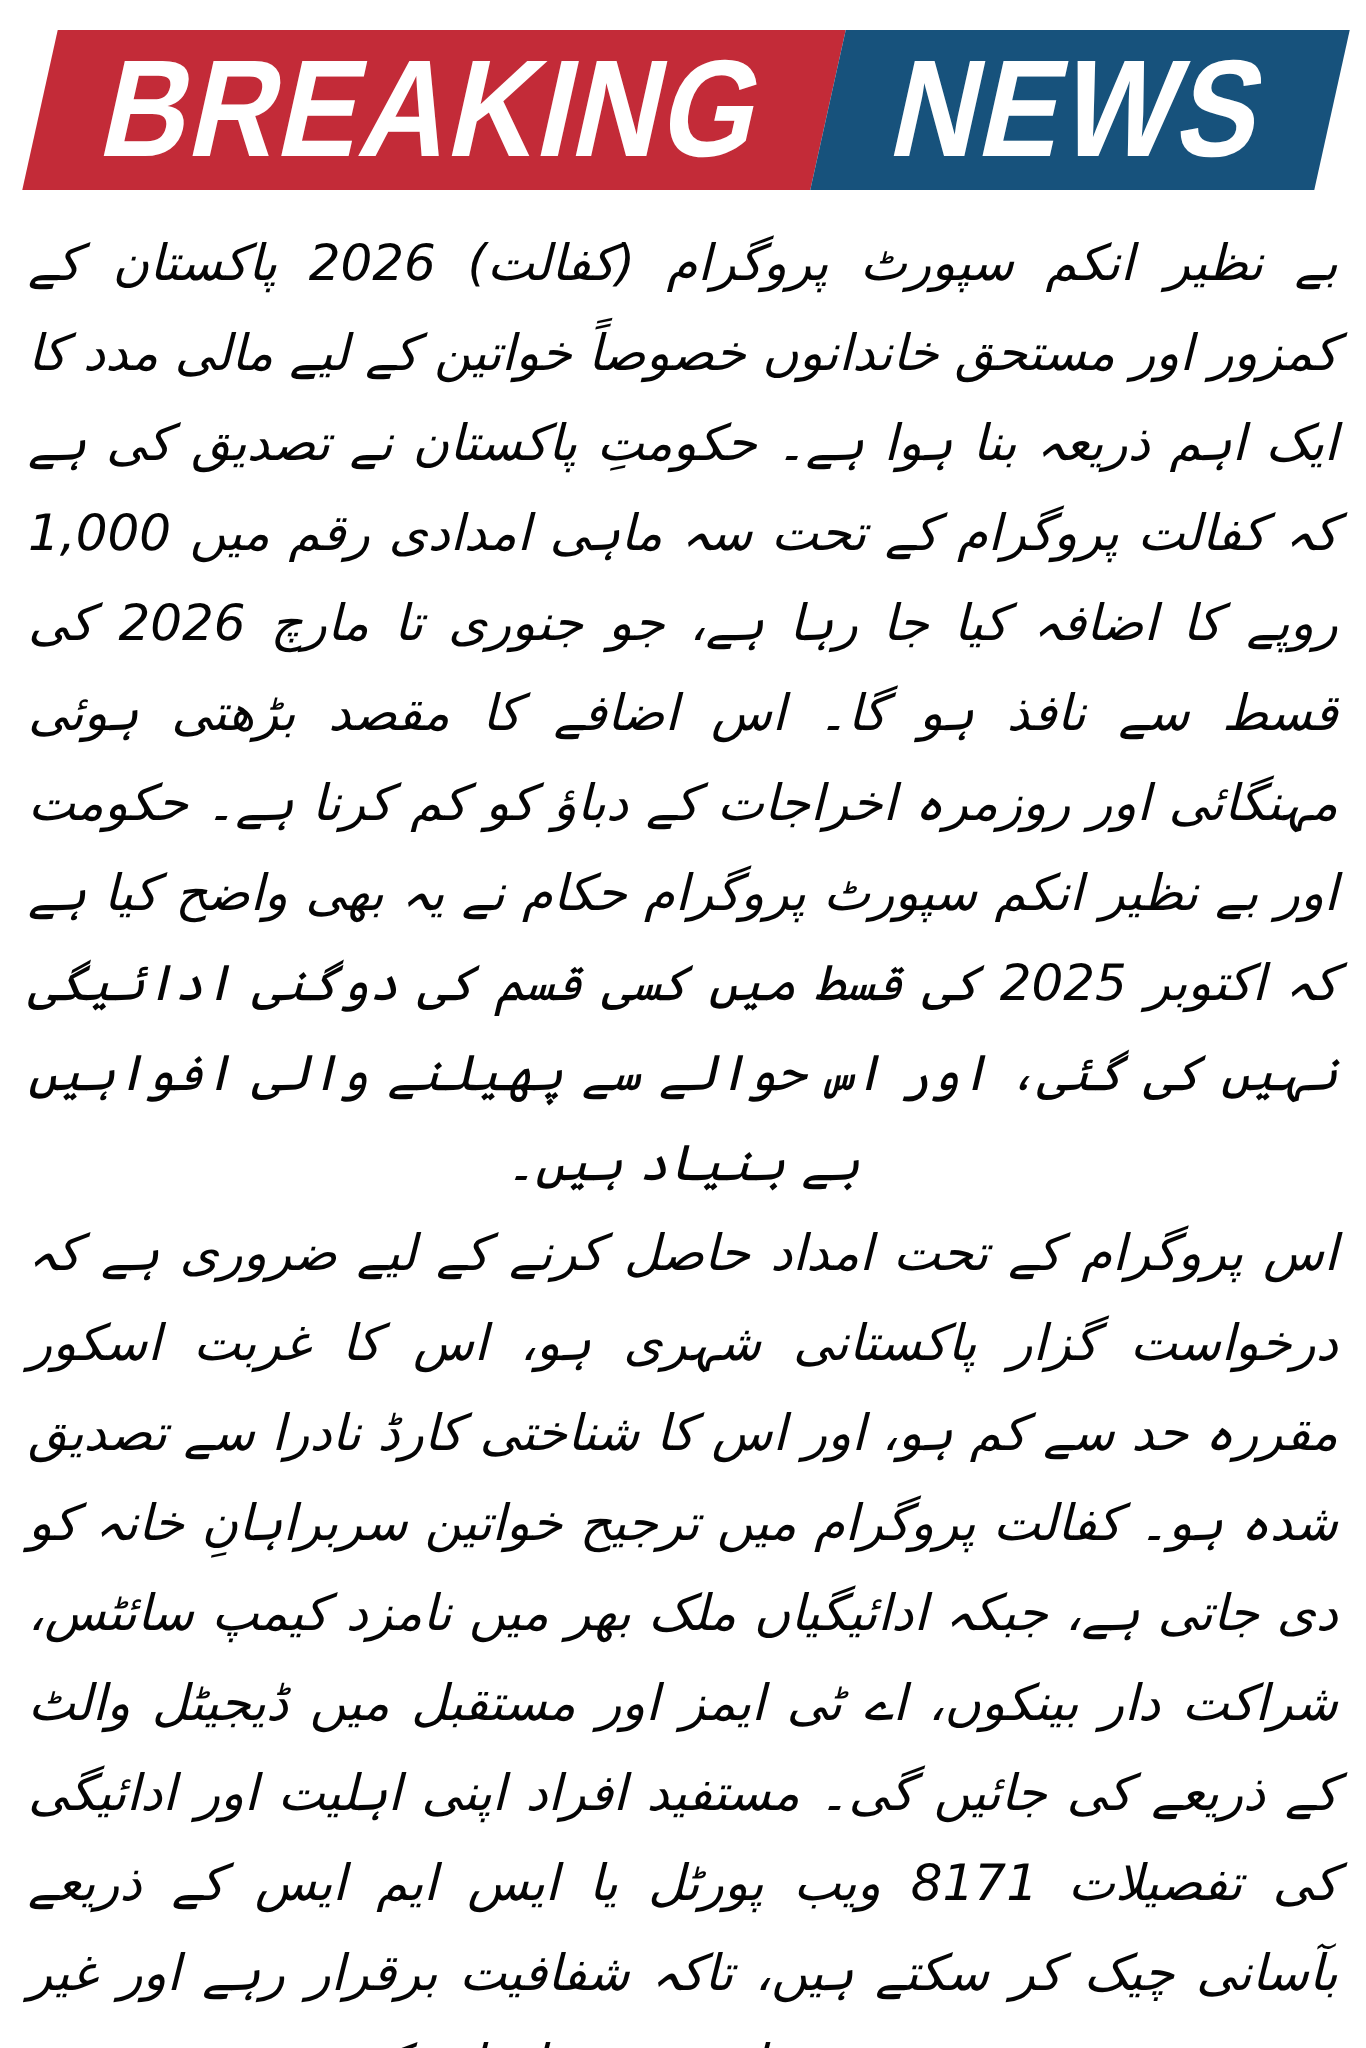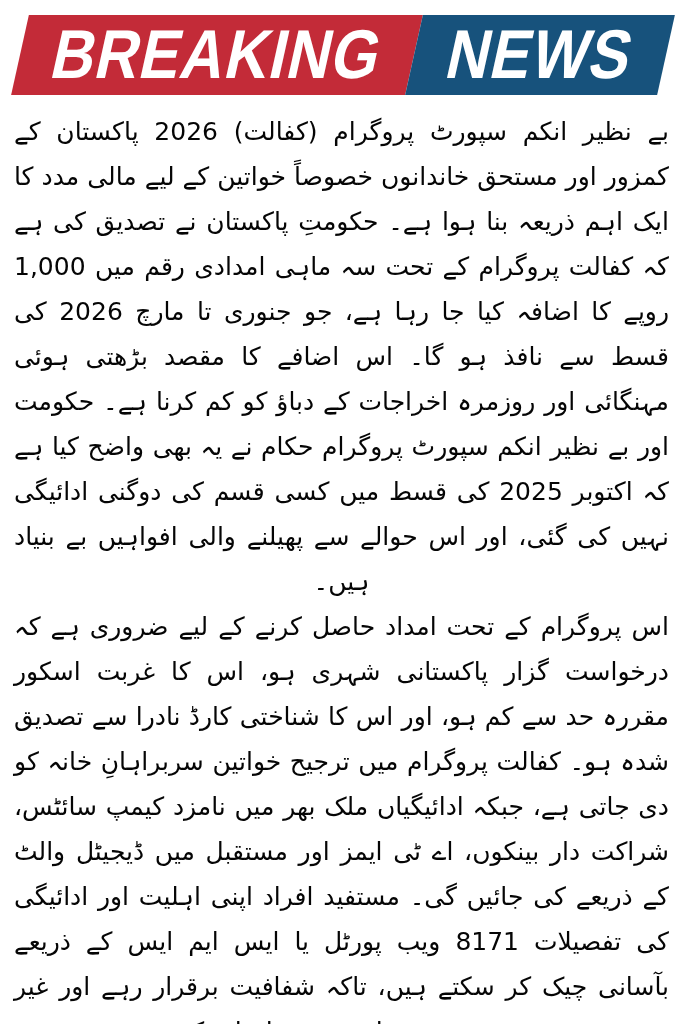--- a/index.html
+++ b/index.html
@@ -58,20 +58,21 @@
     direction: rtl;
     unicode-bidi: embed;
     color: #050505;
     font-size: 25px;
     line-height: 45px;
     text-align: justify;
     text-align-last: center;
   }
   .article p {
     margin: 0;
+    font-style: italic;
   }
 </style>
 </head>
 <body>
 
 <div class="page">
 
   <div class="banner">
     <div class="segment red">
       <span class="banner-text">BREAKING</span>

